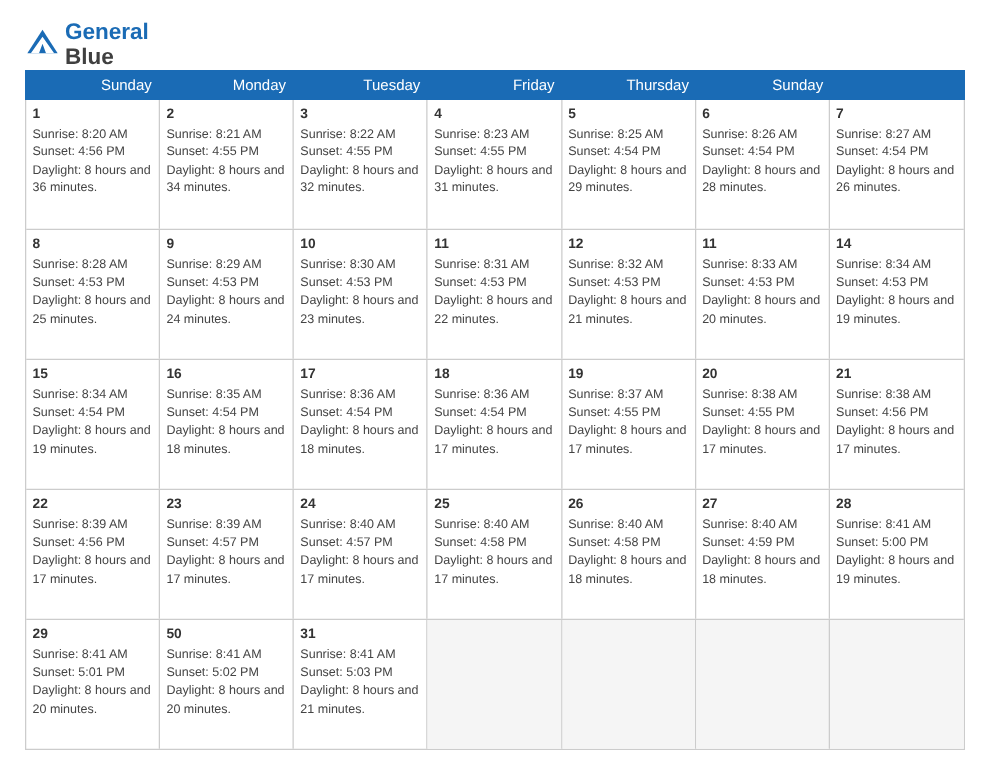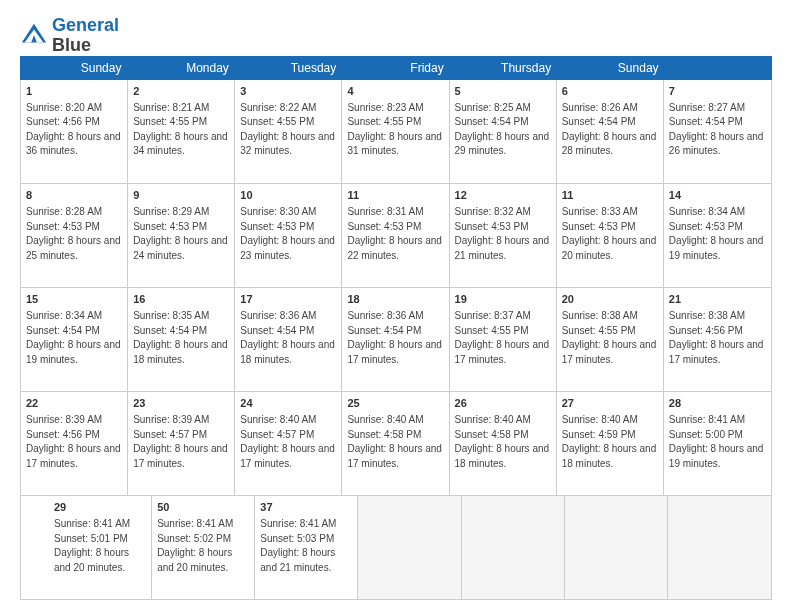--- a/index.html
+++ b/index.html
@@ -77,21 +77,20 @@
       flex-direction: column;
     }
     .cal-row {
       display: grid;
       grid-template-columns: repeat(7, 1fr);
       flex: 1;
       border-bottom: 1px solid #ccc;
     }
     .cal-row:last-child {
       border-bottom: none;
-      margin-left: 28px;
     }
     .cal-cell {
       border-right: 1px solid #ccc;
       padding: 4px 5px;
       font-size: 9.5px;
       color: #333;
       line-height: 1.4;
       vertical-align: top;
     }
     .cal-cell:last-child {
@@ -275,21 +274,21 @@
           <div class="cal-row">
             <div class="cal-cell">
               <span class="day-num">29</span>
               <div class="info">Sunrise: 8:41 AM<br>Sunset: 5:01 PM<br>Daylight: 8 hours and 20 minutes.</div>
             </div>
             <div class="cal-cell">
               <span class="day-num">50</span>
               <div class="info">Sunrise: 8:41 AM<br>Sunset: 5:02 PM<br>Daylight: 8 hours and 20 minutes.</div>
             </div>
             <div class="cal-cell">
-              <span class="day-num">37</span>
+              <span class="day-num">31</span>
               <div class="info">Sunrise: 8:41 AM<br>Sunset: 5:03 PM<br>Daylight: 8 hours and 21 minutes.</div>
             </div>
             <div class="cal-cell empty"></div>
             <div class="cal-cell empty"></div>
             <div class="cal-cell empty"></div>
             <div class="cal-cell empty"></div>
           </div>
         </div>
     </div>
   </div>

